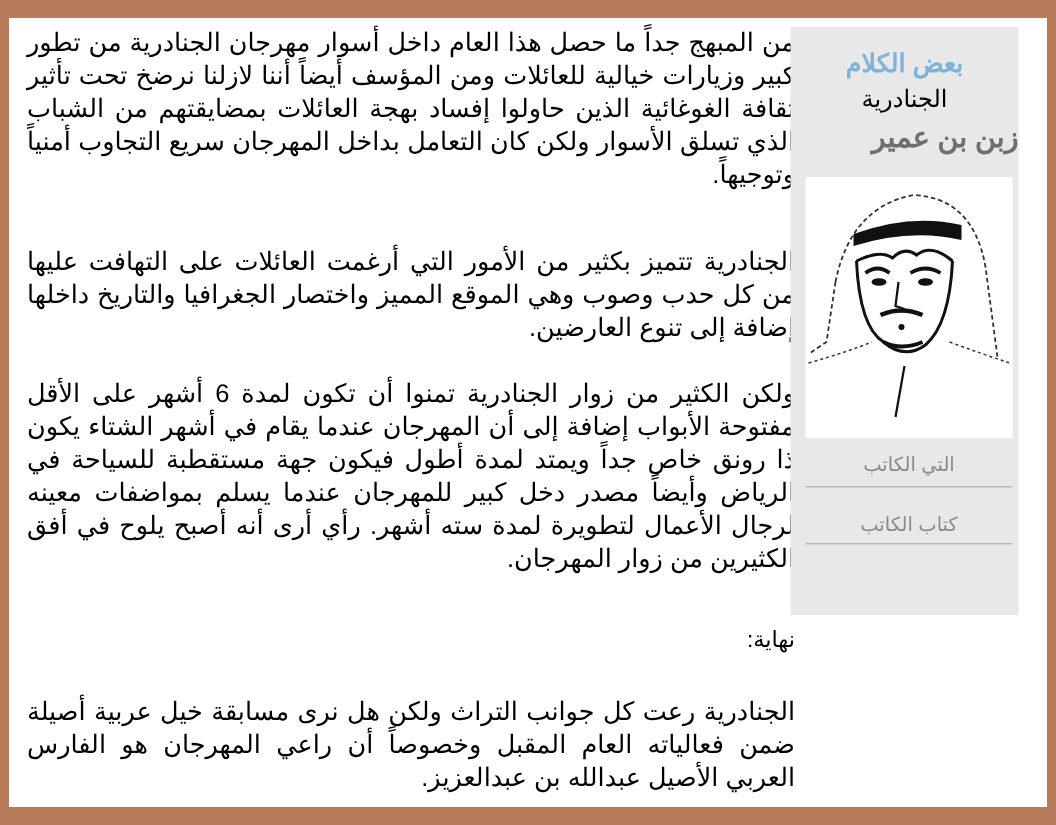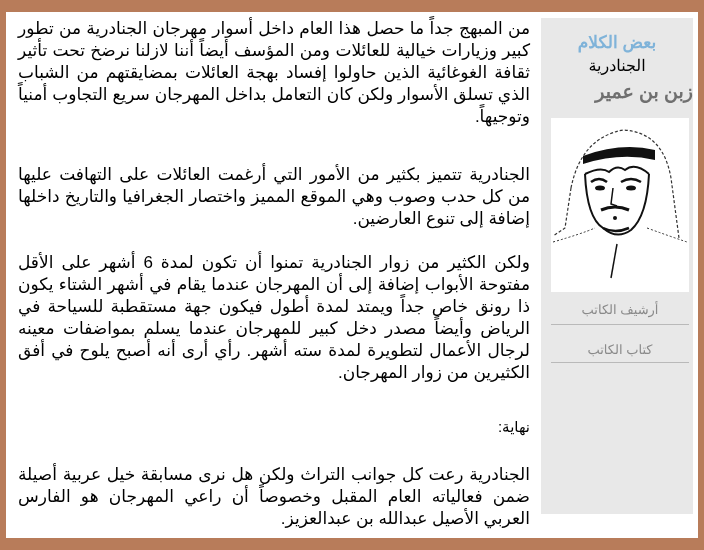--- a/index.html
+++ b/index.html
@@ -22,23 +22,23 @@
     }
     .article p { margin: 0; padding: 0; }
     .p1 { position: absolute; top: 6px; left: 0; right: 0; }
     .p2 { position: absolute; top: 152px; left: 0; right: 0; }
     .p3 { position: absolute; top: 240px; left: 0; right: 0; }
     .p4 { position: absolute; top: 404px; left: 0; right: 0; }
     .p5 { position: absolute; top: 452px; left: 0; right: 0; }
     .p4 { font-size: 15px; }
     .sidebar {
       position: absolute; left: 521px; top: 6px;
-      width: 152px; height: 496px;
+      width: 152px; height: 392px;
       background: #e8e8e8;
-      direction: rtl; text-align: center; margin-left: 14px;
+      direction: rtl; text-align: center;
     }
     .side-kicker {
       position: absolute; top: 14px; left: 0; right: 0;
       color: #7fb3d9; font-size: 17px; font-weight: bold;
     }
     .side-title {
       position: absolute; top: 38px; left: 0; right: 0;
       color: #000; font-size: 16px; font-weight: normal;
     }
     .side-author {
@@ -105,19 +105,19 @@
         <circle cx="64" cy="100" r="2" fill="#111"></circle>
 
         <path d="M52 110 Q64 116 78 110" fill="none" stroke="#111" stroke-width="2.5"></path>
 
         <path d="M66 126 L60 160" fill="none" stroke="#111" stroke-width="1.5"></path>
         <path d="M2 124 Q30 116 44 110" fill="none" stroke="#333" stroke-width="1" stroke-dasharray="2 2"></path>
         <path d="M96 110 Q118 118 136 124" fill="none" stroke="#333" stroke-width="1" stroke-dasharray="2 2"></path>
       </svg>
     </div>
 
-    <div class="side-link link1">أرشيف الكاتب</div>
+    <div class="side-link link1">التي الكاتب</div>
     <div class="divider div1"></div>
     <div class="side-link link2">كتاب الكاتب</div>
     <div class="divider div2"></div>
   </div>
 
 </div>
 
 </body></html>

